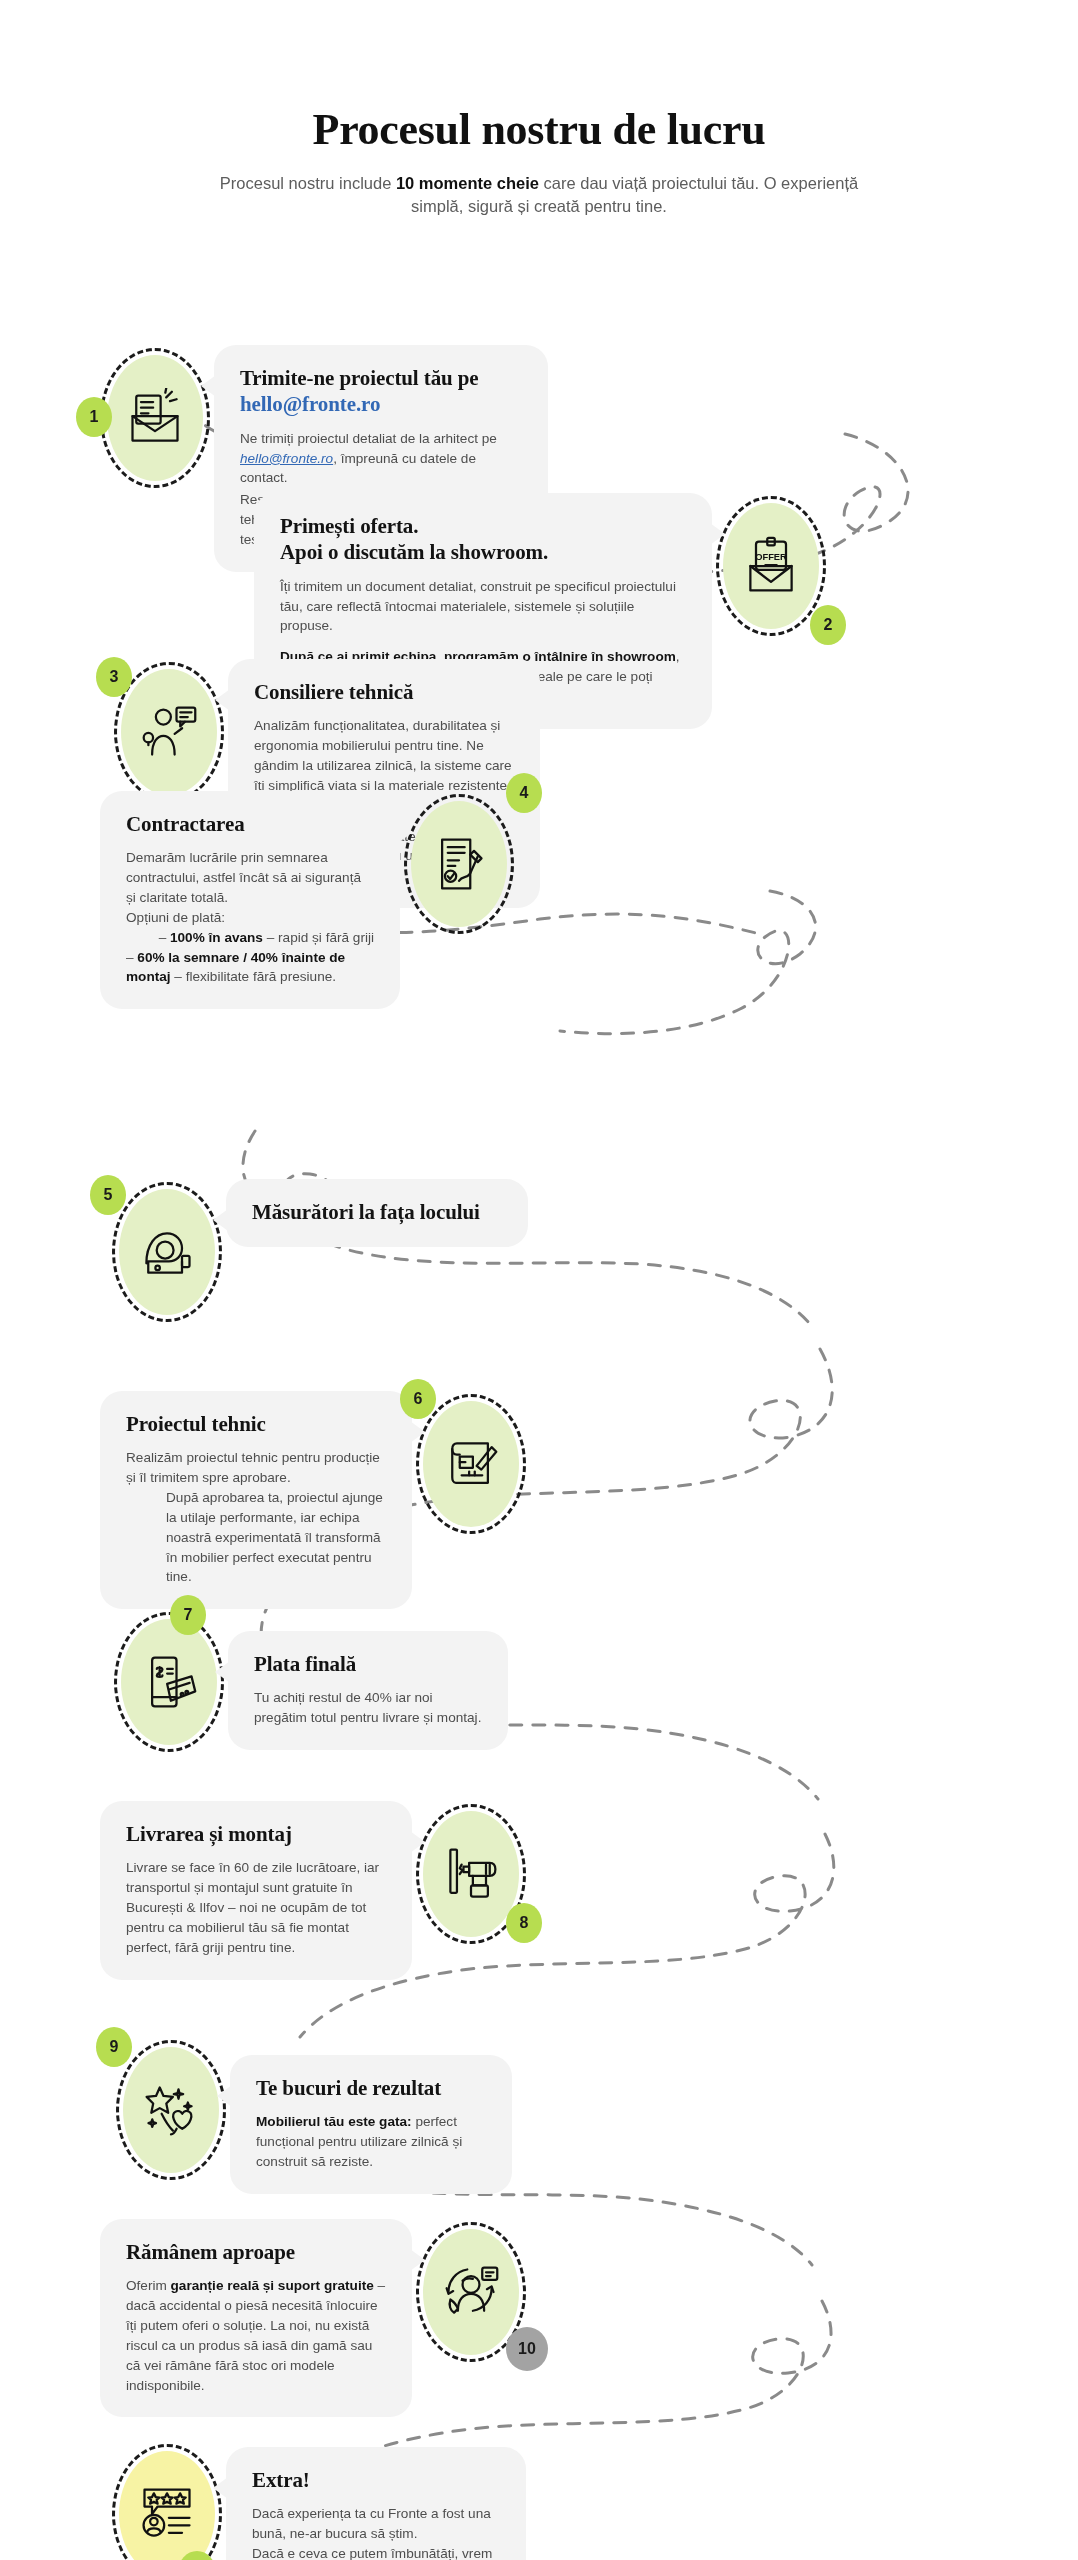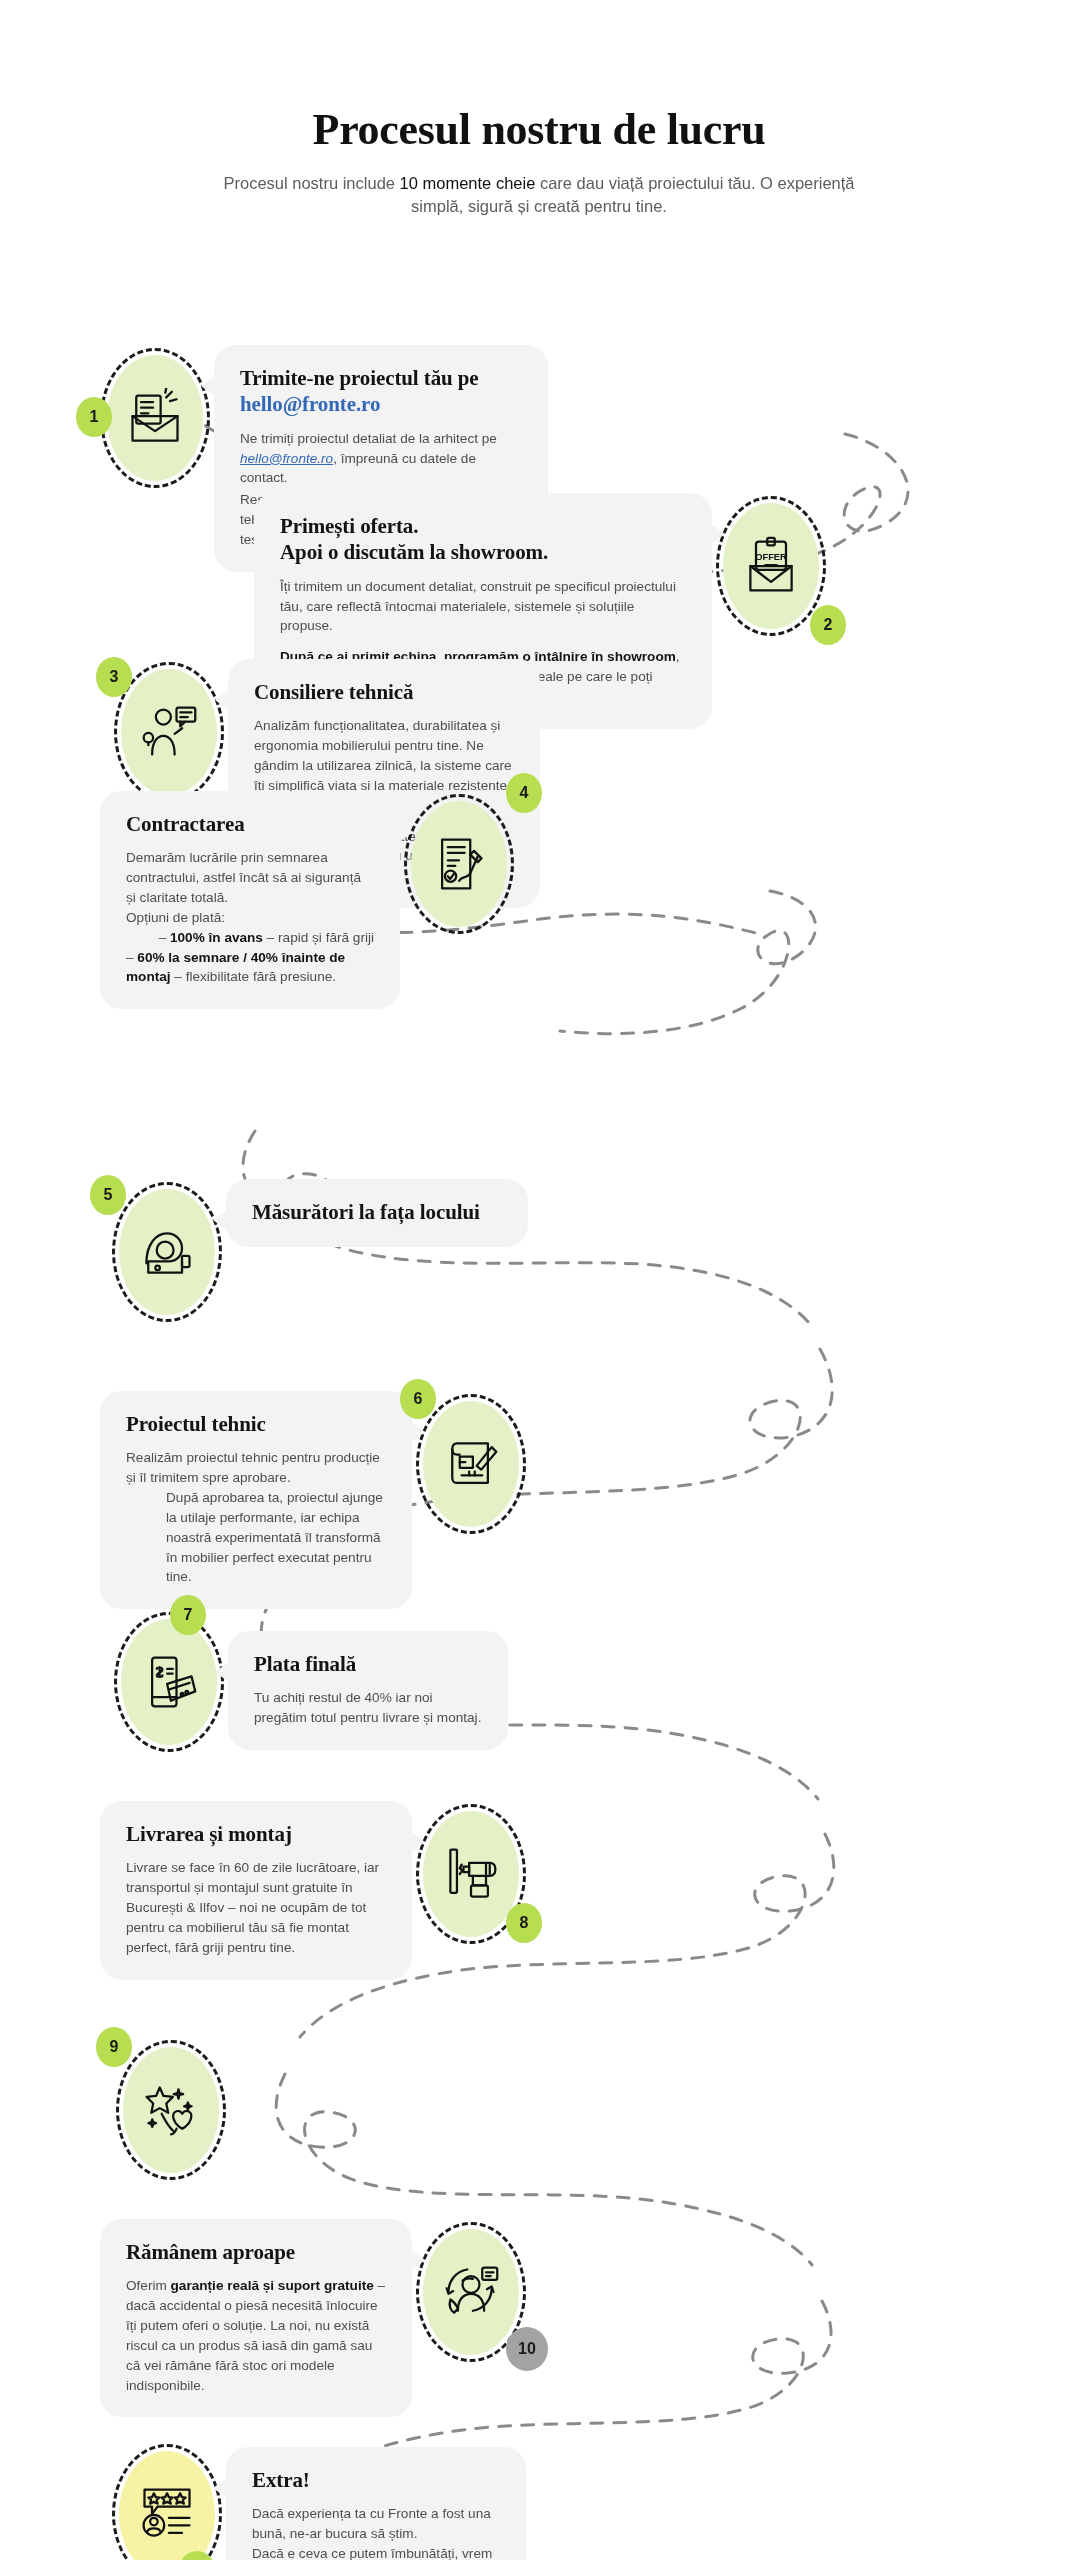--- a/index.html
+++ b/index.html
@@ -27,21 +27,21 @@
   }
   .subtitle {
     margin-top: 17px;
     font-size: 16.5px;
     line-height: 1.42;
     color: #5d5d5d;
     max-width: 660px;
     margin-left: auto;
     margin-right: auto;
   }
-  .subtitle b { color: #111111; font-weight: 400; }
+  .subtitle b { color: #111111; font-weight: 700; }
 
   
   .flow {
     position: relative;
     width: 1078px;
     height: 2300px;
   }
   .dashline {
     position: absolute;
     top: 0; left: 0;
@@ -394,20 +394,24 @@
           <path d="M20 8 L24 17 L34 18 L27 25 L29 35 L20 30 L11 35 L13 25 L6 18 L16 17 Z"></path>
           <path d="M22 36 C26 44 30 50 34 54"></path>
           <path d="M44 36 C48 30 56 34 53 42 C51 48 44 52 44 52 C44 52 37 48 35 42 C32 34 40 30 44 36 Z"></path>
           <path d="M38 52 C36 56 34 58 32 58"></path>
           <path d="M40 10 L41 14 L45 15 L41 16 L40 20 L39 16 L35 15 L39 14 Z"></path>
           <path d="M12 42 L13 45 L16 46 L13 47 L12 50 L11 47 L8 46 L11 45 Z"></path>
           <path d="M50 24 L51 27 L54 28 L51 29 L50 32 L49 29 L46 28 L49 27 Z"></path>
         </svg>
       </div>
     </div>
+    <div class="card" style="width:282px; margin-top:18px;">
+      <h3>Te bucuri de rezultat</h3>
+      <p><b>Mobilierul tău este gata:</b><span> perfect funcțional pentru utilizare zilnică și construit să reziste.</span></p>
+    </div>
   </div>
 
   <div class="step right" style="top:2000px; left:100px; width:430px;">
     <div class="iconwrap">
       <div class="icon-oval"></div>
       <div class="icon-dash"></div>
       <div class="badge green-dark" style="right:-18px; bottom:-6px; width:42px; height:44px;">10</div>
       <div class="icon-art">
         <svg viewBox="0 0 64 64" stroke="#111" stroke-width="2.4" fill="none" stroke-linecap="round" stroke-linejoin="round">
           <circle cx="32" cy="24" r="9"></circle>

